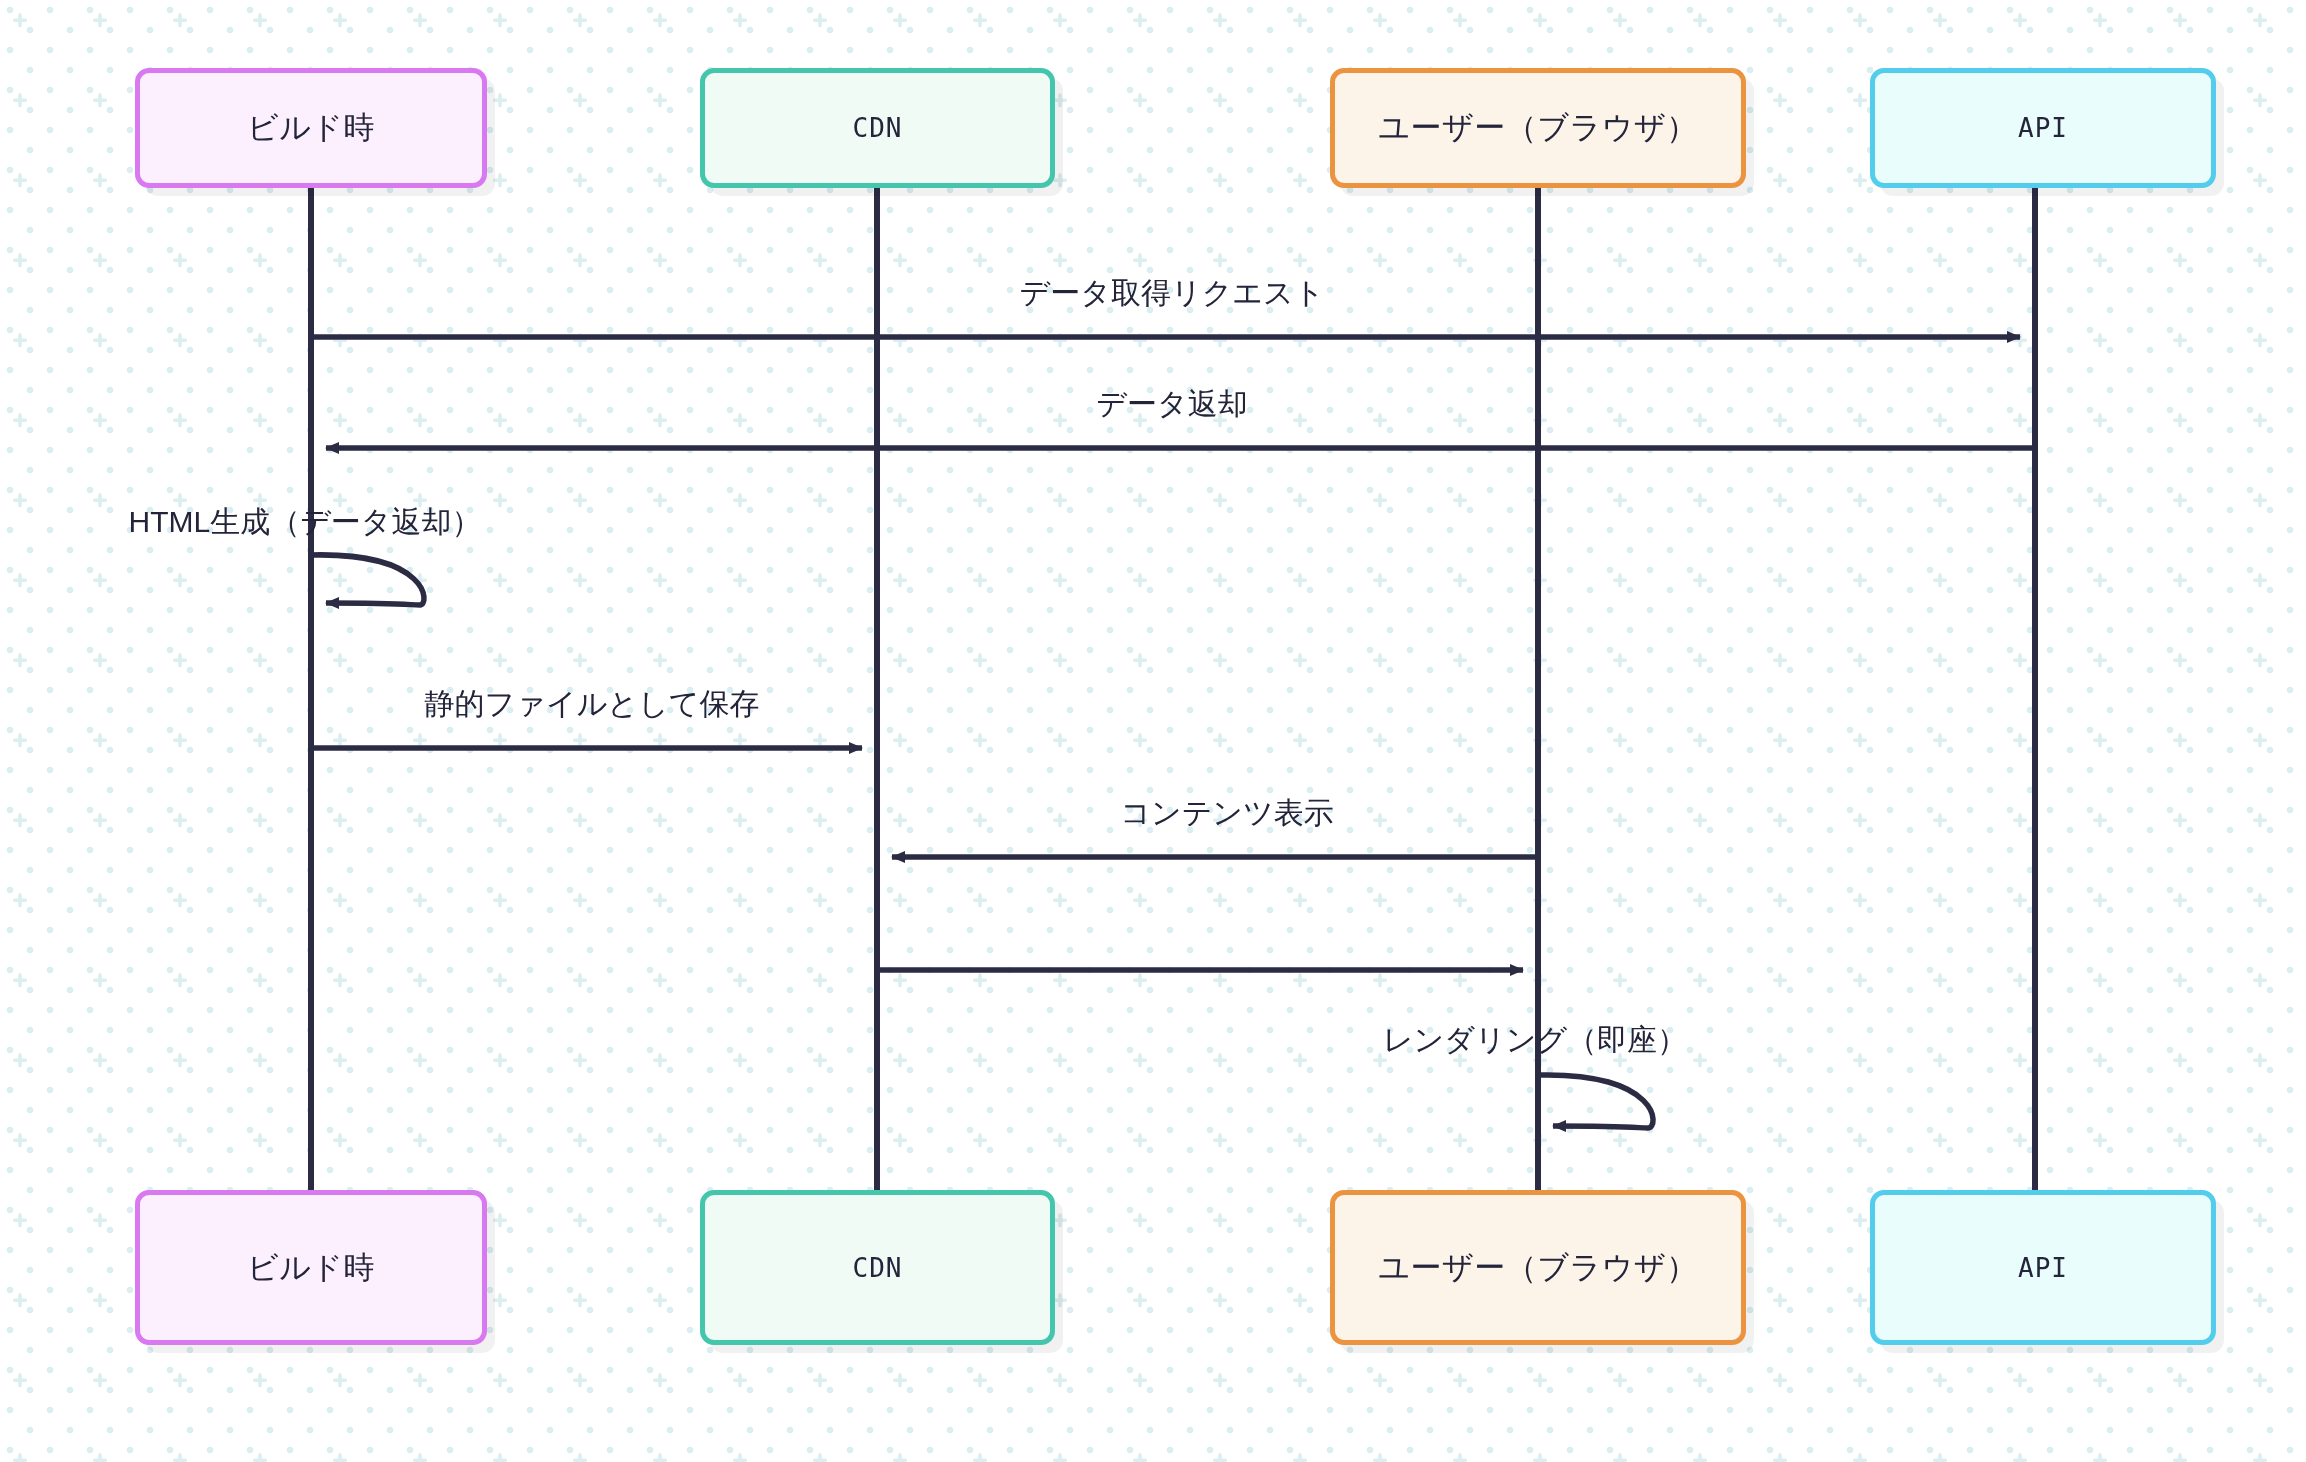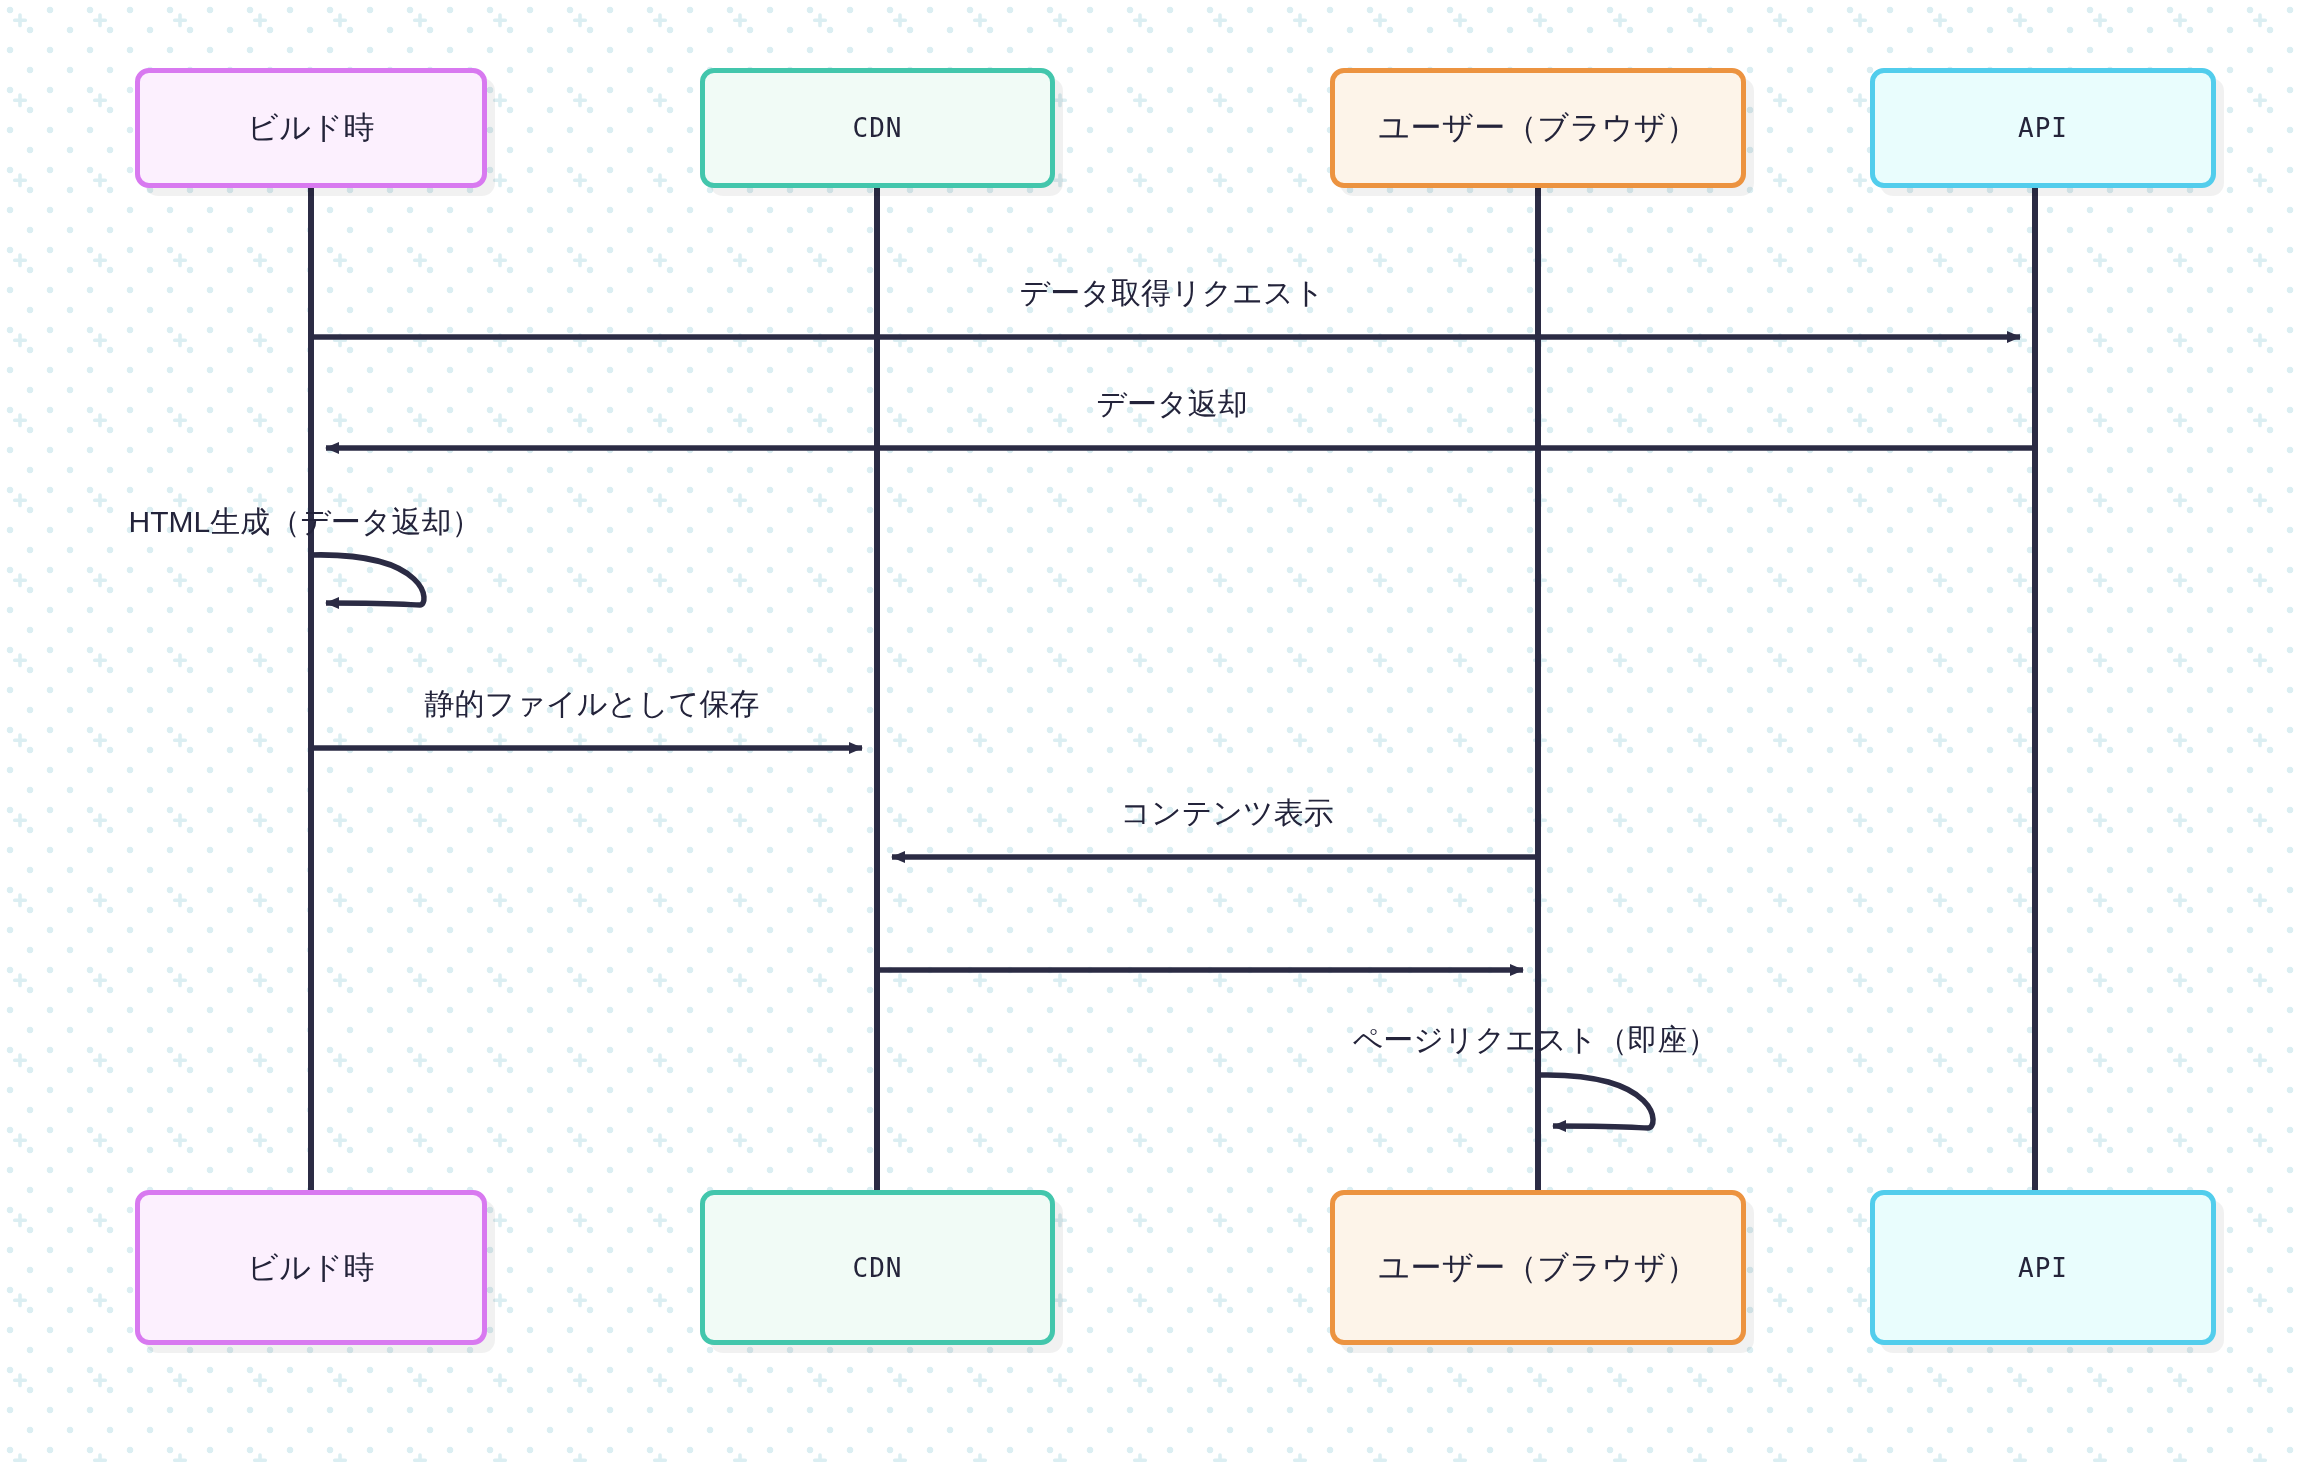--- a/index.html
+++ b/index.html
@@ -150,15 +150,15 @@
 
   <div class="actor-box" style="left:1870px; top:1190px; width:346px; height:155px; background:#e9fdfd; border-color:#52cdec;">
     <span class="actor-label mono">API</span>
   </div>
 
   <div class="msg-label" style="left:1172px; top:276px;">データ取得リクエスト</div>
   <div class="msg-label" style="left:1172px; top:387px;">データ返却</div>
   <div class="msg-label" style="left:305px; top:505px;">HTML生成（データ返却）</div>
   <div class="msg-label" style="left:592px; top:687px;">静的ファイルとして保存</div>
   <div class="msg-label" style="left:1227px; top:796px;">コンテンツ表示</div>
-  <div class="msg-label" style="left:1535px; top:1023px;">ページリクエスト（即座）</div>
+  <div class="msg-label" style="left:1535px; top:1023px;">レンダリング（即座）</div>
 
 </div>
 
 </body></html>

